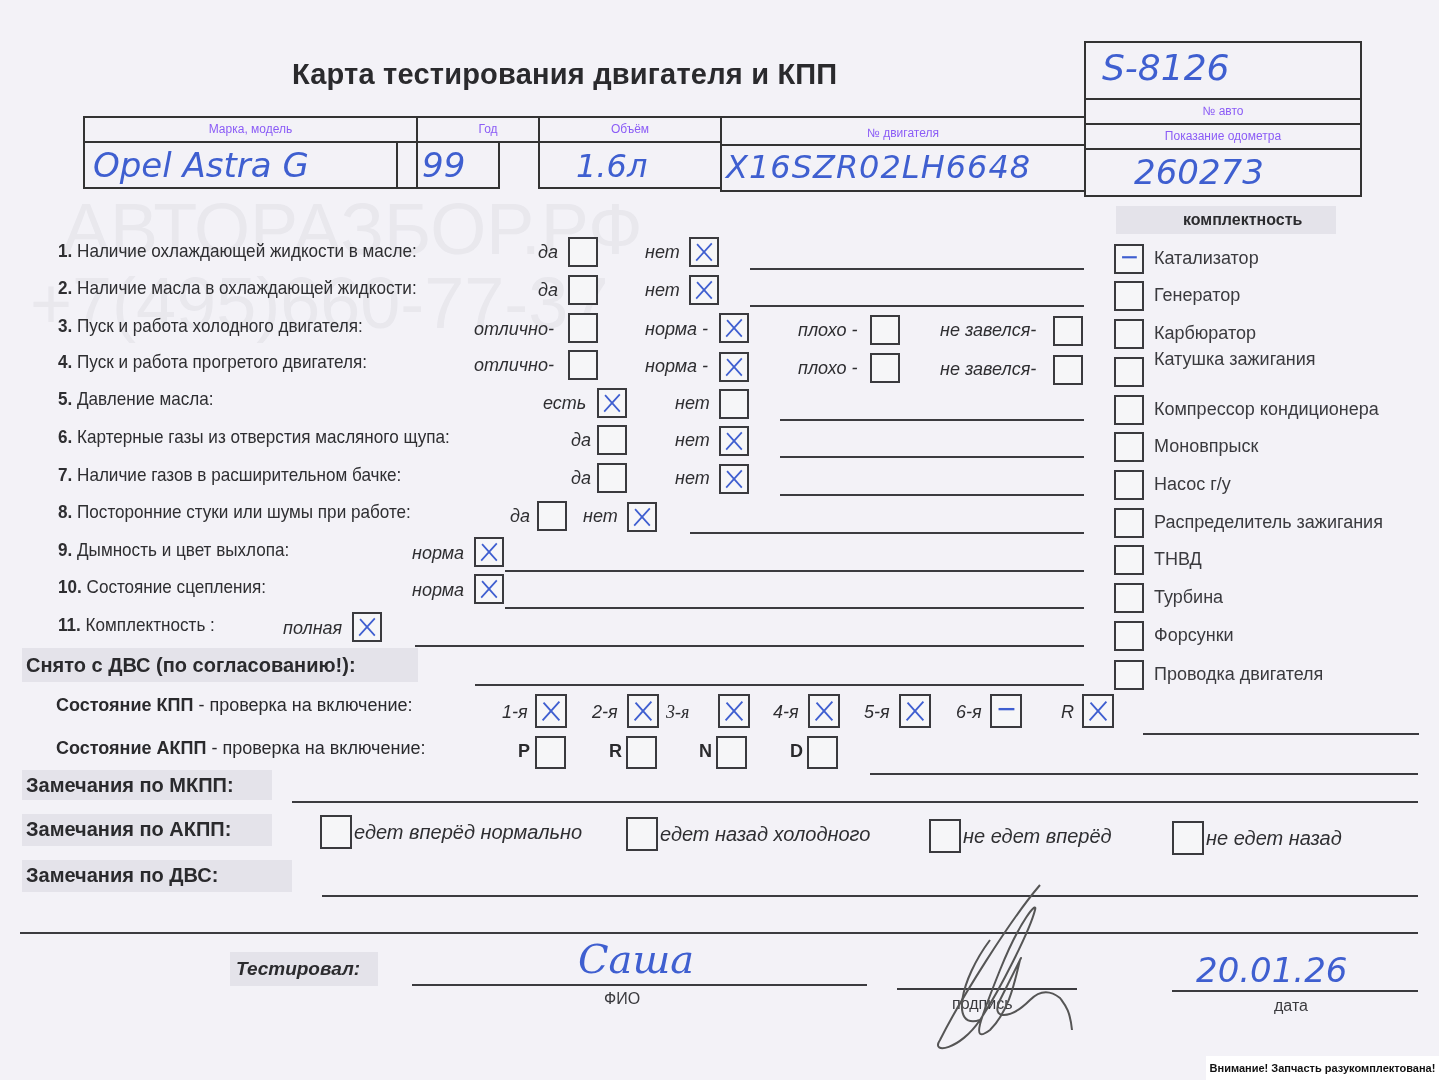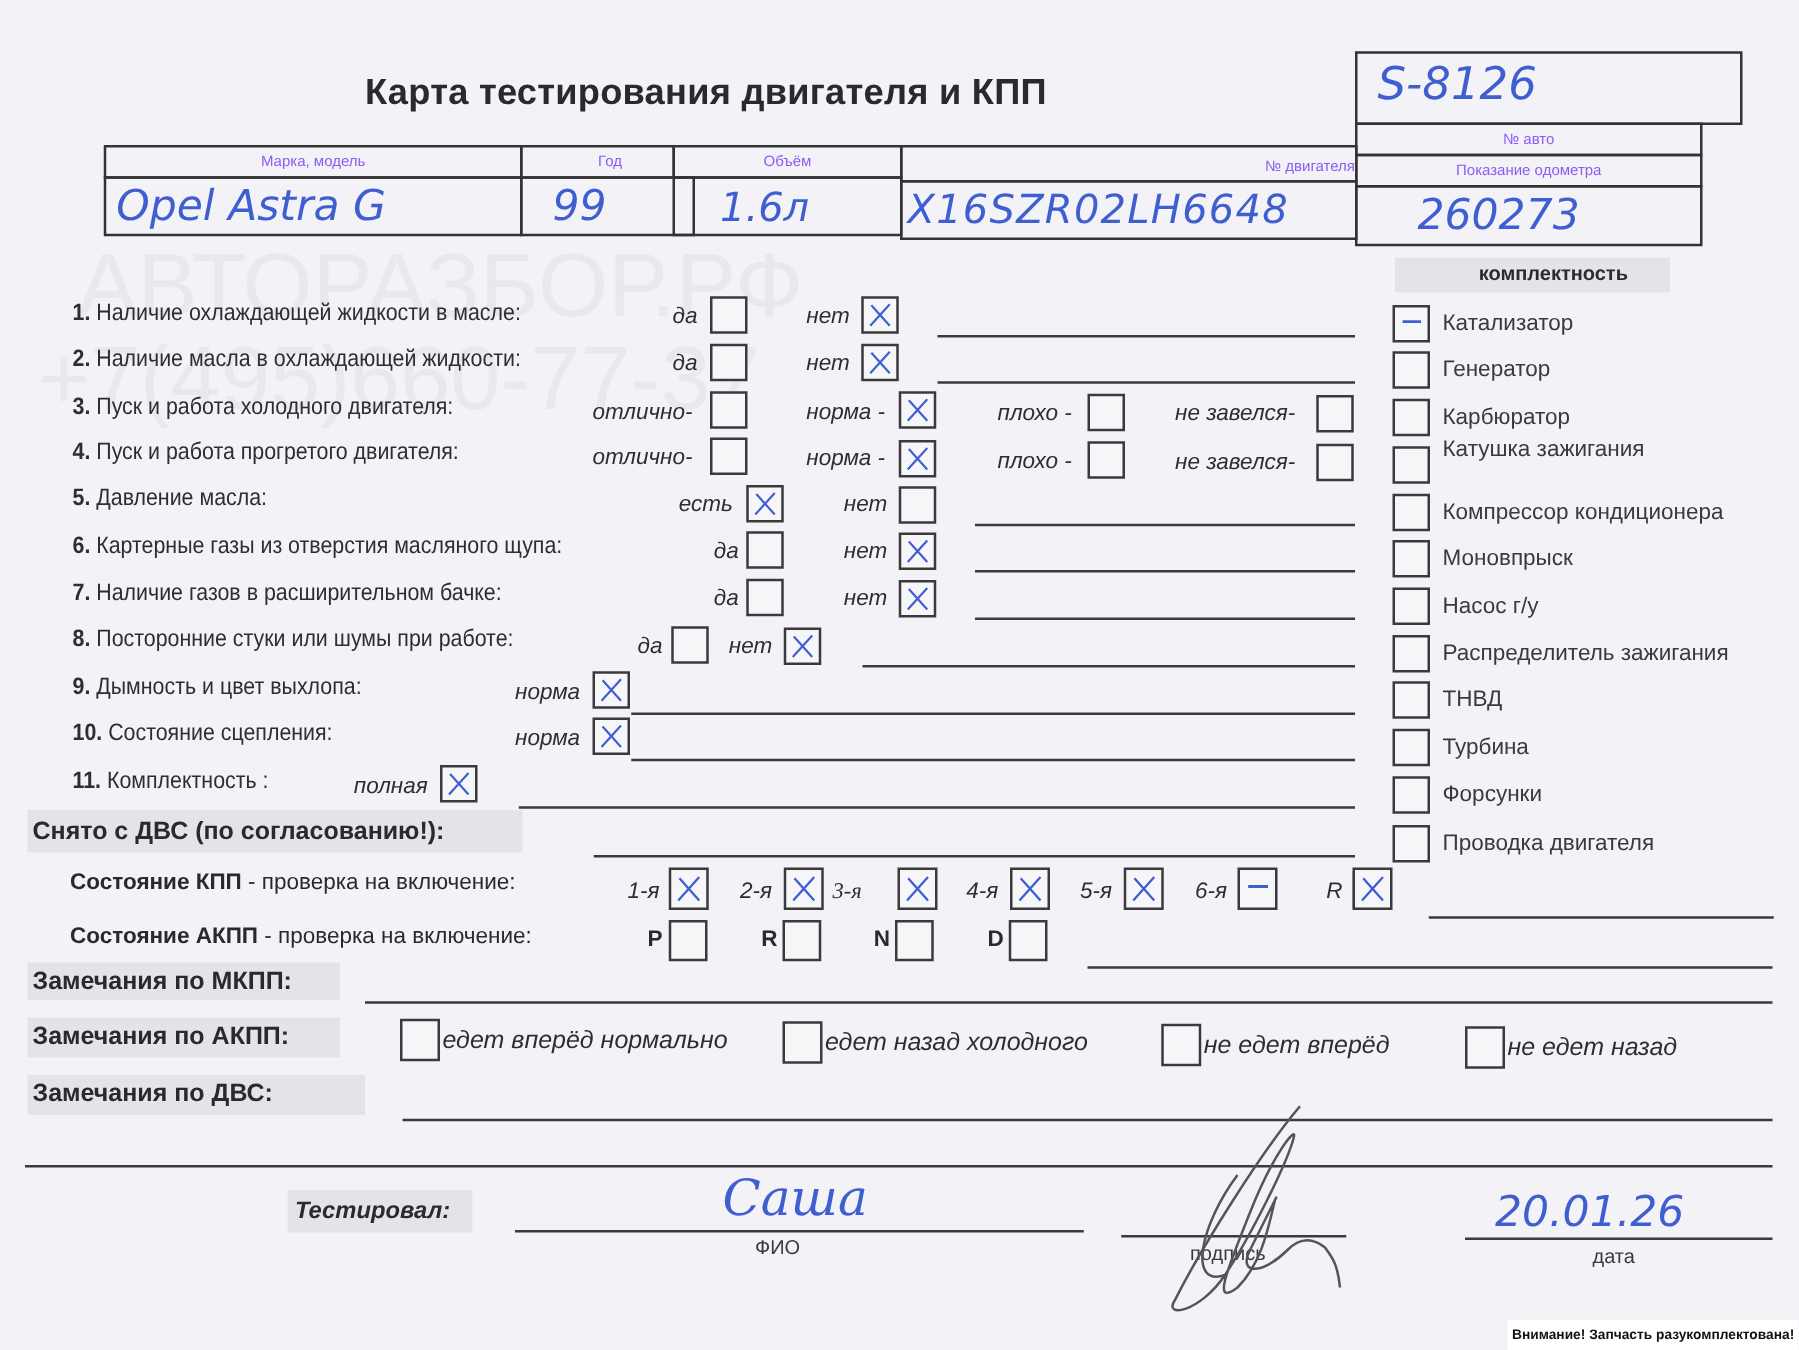--- a/index.html
+++ b/index.html
@@ -27,47 +27,47 @@
           font-size:11px; font-weight:bold; color:#111; display:flex; align-items:center; justify-content:center; }
 </style>
 </head>
 <body>
 
 <div class="watermark" style="left:62px; top:188px;">АВТОРАЗБОР.РФ</div>
 <div class="watermark" style="left:30px; top:262px;">+7(495)660-77-37</div>
 
 <div class="abs title">Карта тестирования двигателя  и КПП</div>
 
-<div class="ht-cell" style="left:1084px; top:41px; width:310px; height:59px;padding-left:45px;">
+<div class="ht-cell" style="left:1084px; top:41px; width:278px; height:59px;padding-left:45px;">
   <div class="hw abs" style="left:16px; top:4px; font-size:36px;">S-8126</div>
 </div>
 <div class="ht-cell" style="left:1084px; top:98px; width:278px; height:27px;">
   <div class="hdr" style="line-height:23px;">№ авто</div>
 </div>
 
 <div class="ht-cell" style="left:83px; top:116px; width:335px; height:27px;">
     <div class="hdr" style="line-height:23px;">Марка, модель</div>
   </div>
 <div class="ht-cell" style="left:416px; top:116px; width:124px; height:27px;">
     <div class="hdr" style="line-height:23px;margin-left:20px;">Год</div>
   </div>
 <div class="ht-cell" style="left:538px; top:116px; width:184px; height:27px;">
     <div class="hdr" style="line-height:23px;">Объём</div>
   </div>
 <div class="ht-cell" style="left:720px; top:116px; width:366px; height:30px;">
-    <div class="hdr" style="line-height:30px;text-align:right;">№ двигателя</div>
+    <div class="hdr" style="line-height:30px;">№ двигателя</div>
   </div>
 <div class="ht-cell" style="left:1084px; top:123px; width:278px; height:27px;">
     <div class="hdr" style="line-height:23px;">Показание одометра</div>
   </div>
 
 <div class="ht-cell" style="left:83px; top:141px; width:335px; height:48px;">
     <div class="hw abs" style="left:8px; top:2px; font-size:34px;">Opel Astra G</div>
   </div>
-<div class="ht-cell" style="left:416px; top:141px; width:140px; height:48px;">
+<div class="ht-cell" style="left:396px; top:141px; width:104px; height:48px;">
     <div class="hw abs" style="left:24px; top:2px; font-size:34px;">99</div>
   </div>
 <div class="ht-cell" style="left:538px; top:141px; width:184px; height:48px;">
     <div class="hw abs" style="left:36px; top:4px; font-size:32px;">1.6л</div>
   </div>
 <div class="ht-cell" style="left:720px; top:144px; width:366px; height:48px;">
     <div class="hw abs" style="left:4px; top:2px; font-size:32px; letter-spacing:1px;">X16SZR02LH6648</div>
   </div>
 <div class="ht-cell" style="left:1084px; top:148px; width:278px; height:49px;">
     <div class="hw abs" style="left:48px; top:2px; font-size:34px;">260273</div>

